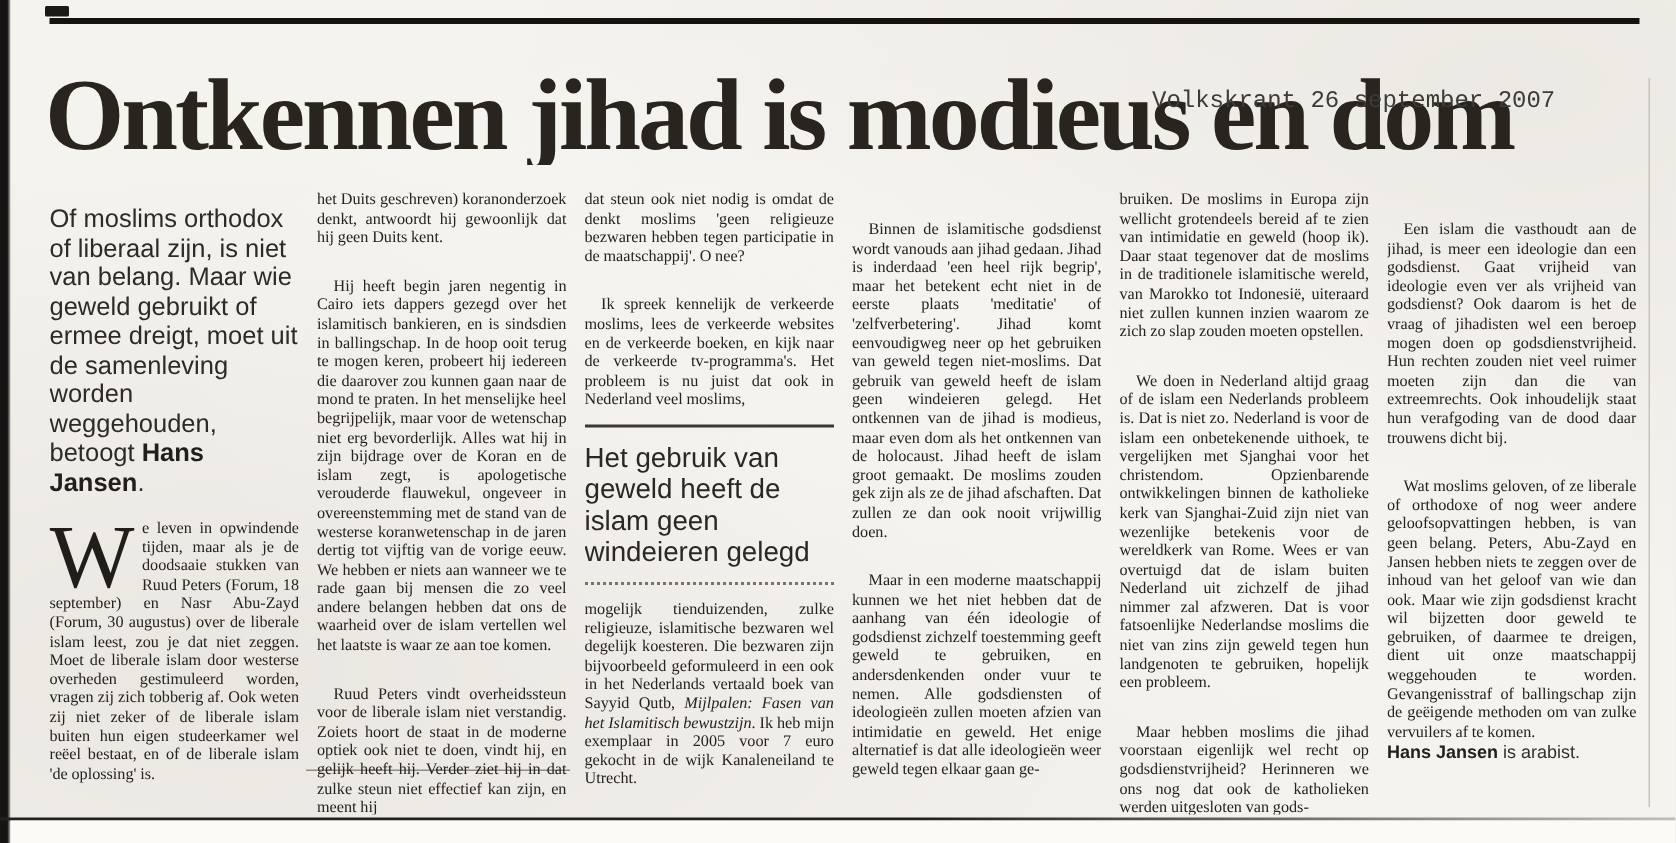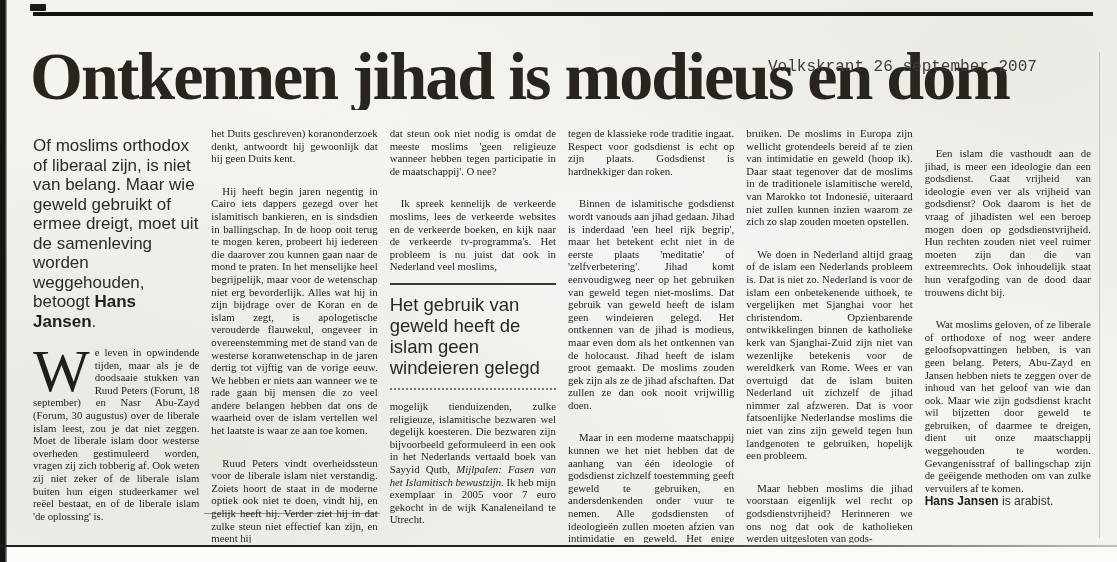--- a/index.html
+++ b/index.html
@@ -89,29 +89,28 @@
       <p class="body-text indent">Korangeleerde Nasr Abu-Zayd is het contact met de werkelijkheid al geruime tijd kwijt. Hij is al vijftien jaar in Nederland, kent nog steeds nauwelijks Nederlands, en op de vraag wat hij van het moderne (in</p>
     </div>
 
     <div class="col">
       <p class="body-text">het Duits geschreven) koranonderzoek denkt, antwoordt hij gewoonlijk dat hij geen Duits kent.</p>
       <p class="body-text indent">Hij heeft begin jaren negentig in Cairo iets dappers gezegd over het islamitisch bankieren, en is sindsdien in ballingschap. In de hoop ooit terug te mogen keren, probeert hij iedereen die daarover zou kunnen gaan naar de mond te praten. In het menselijke heel begrijpelijk, maar voor de wetenschap niet erg bevorderlijk. Alles wat hij in zijn bijdrage over de Koran en de islam zegt, is apologetische verouderde flauwekul, ongeveer in overeenstemming met de stand van de westerse koranwetenschap in de jaren dertig tot vijftig van de vorige eeuw. We hebben er niets aan wanneer we te rade gaan bij mensen die zo veel andere belangen hebben dat ons de waarheid over de islam vertellen wel het laatste is waar ze aan toe komen.</p>
       <p class="body-text indent">Ruud Peters vindt overheidssteun voor de liberale islam niet verstandig. Zoiets hoort de staat in de moderne optiek ook niet te doen, vindt hij, en gelijk heeft hij. Verder ziet hij in dat zulke steun niet effectief kan zijn, en meent hij</p>
     </div>
 
     <div class="col">
-      <p class="body-text">dat steun ook niet nodig is omdat de meeste moslims 'geen religieuze wanneer hebben tegen participatie in de maatschappij'. O nee?</p>
+      <p class="body-text">dat steun ook niet nodig is omdat de denkt moslims 'geen religieuze bezwaren hebben tegen participatie in de maatschappij'. O nee?</p>
       <p class="body-text indent">Ik spreek kennelijk de verkeerde moslims, lees de verkeerde websites en de verkeerde boeken, en kijk naar de verkeerde tv-programma's. Het probleem is nu juist dat ook in Nederland veel moslims,</p>
       <div class="pullquote">Het gebruik van geweld heeft de islam geen windeieren gelegd</div>
       <p class="body-text"><span>mogelijk tienduizenden, zulke religieuze, islamitische bezwaren wel degelijk koesteren. Die bezwaren zijn bijvoorbeeld geformuleerd in een ook in het Nederlands vertaald boek van Sayyid Qutb, </span><span class="italic">Mijlpalen: Fasen van het Islamitisch bewustzijn</span><span>. Ik heb mijn exemplaar in 2005 voor 7 euro gekocht in de wijk Kanaleneiland te Utrecht.</span></p>
       <p class="body-text indent">We moeten in Nederland af van het idee dat godsdienst apekool is. Ook de PvdA moet godsdienst serieus gaan nemen, hoe zeer dat ook</p>
     </div>
 
     <div class="col">
-      <p class="body-text">tegen de klassieke rode traditie ingaat. Respect voor godsdienst is echt op zijn plaats. Godsdienst is hardnekkiger dan roken.</p>
       <p class="body-text indent">Binnen de islamitische godsdienst wordt vanouds aan jihad gedaan. Jihad is inderdaad 'een heel rijk begrip', maar het betekent echt niet in de eerste plaats 'meditatie' of 'zelfverbetering'. Jihad komt eenvoudigweg neer op het gebruiken van geweld tegen niet-moslims. Dat gebruik van geweld heeft de islam geen windeieren gelegd. Het ontkennen van de jihad is modieus, maar even dom als het ontkennen van de holocaust. Jihad heeft de islam groot gemaakt. De moslims zouden gek zijn als ze de jihad afschaften. Dat zullen ze dan ook nooit vrijwillig doen.</p>
       <p class="body-text indent">Maar in een moderne maatschappij kunnen we het niet hebben dat de aanhang van één ideologie of godsdienst zichzelf toestemming geeft geweld te gebruiken, en andersdenkenden onder vuur te nemen. Alle godsdiensten of ideologieën zullen moeten afzien van intimidatie en geweld. Het enige alternatief is dat alle ideologieën weer geweld tegen elkaar gaan ge-</p>
     </div>
 
     <div class="col">
       <p class="body-text">bruiken. De moslims in Europa zijn wellicht grotendeels bereid af te zien van intimidatie en geweld (hoop ik). Daar staat tegenover dat de moslims in de traditionele islamitische wereld, van Marokko tot Indonesië, uiteraard niet zullen kunnen inzien waarom ze zich zo slap zouden moeten opstellen.</p>
       <p class="body-text indent">We doen in Nederland altijd graag of de islam een Nederlands probleem is. Dat is niet zo. Nederland is voor de islam een onbetekenende uithoek, te vergelijken met Sjanghai voor het christendom. Opzienbarende ontwikkelingen binnen de katholieke kerk van Sjanghai-Zuid zijn niet van wezenlijke betekenis voor de wereldkerk van Rome. Wees er van overtuigd dat de islam buiten Nederland uit zichzelf de jihad nimmer zal afzweren. Dat is voor fatsoenlijke Nederlandse moslims die niet van zins zijn geweld tegen hun landgenoten te gebruiken, hopelijk een probleem.</p>
       <p class="body-text indent">Maar hebben moslims die jihad voorstaan eigenlijk wel recht op godsdienstvrijheid? Herinneren we ons nog dat ook de katholieken werden uitgesloten van gods-</p>
     </div>
 

